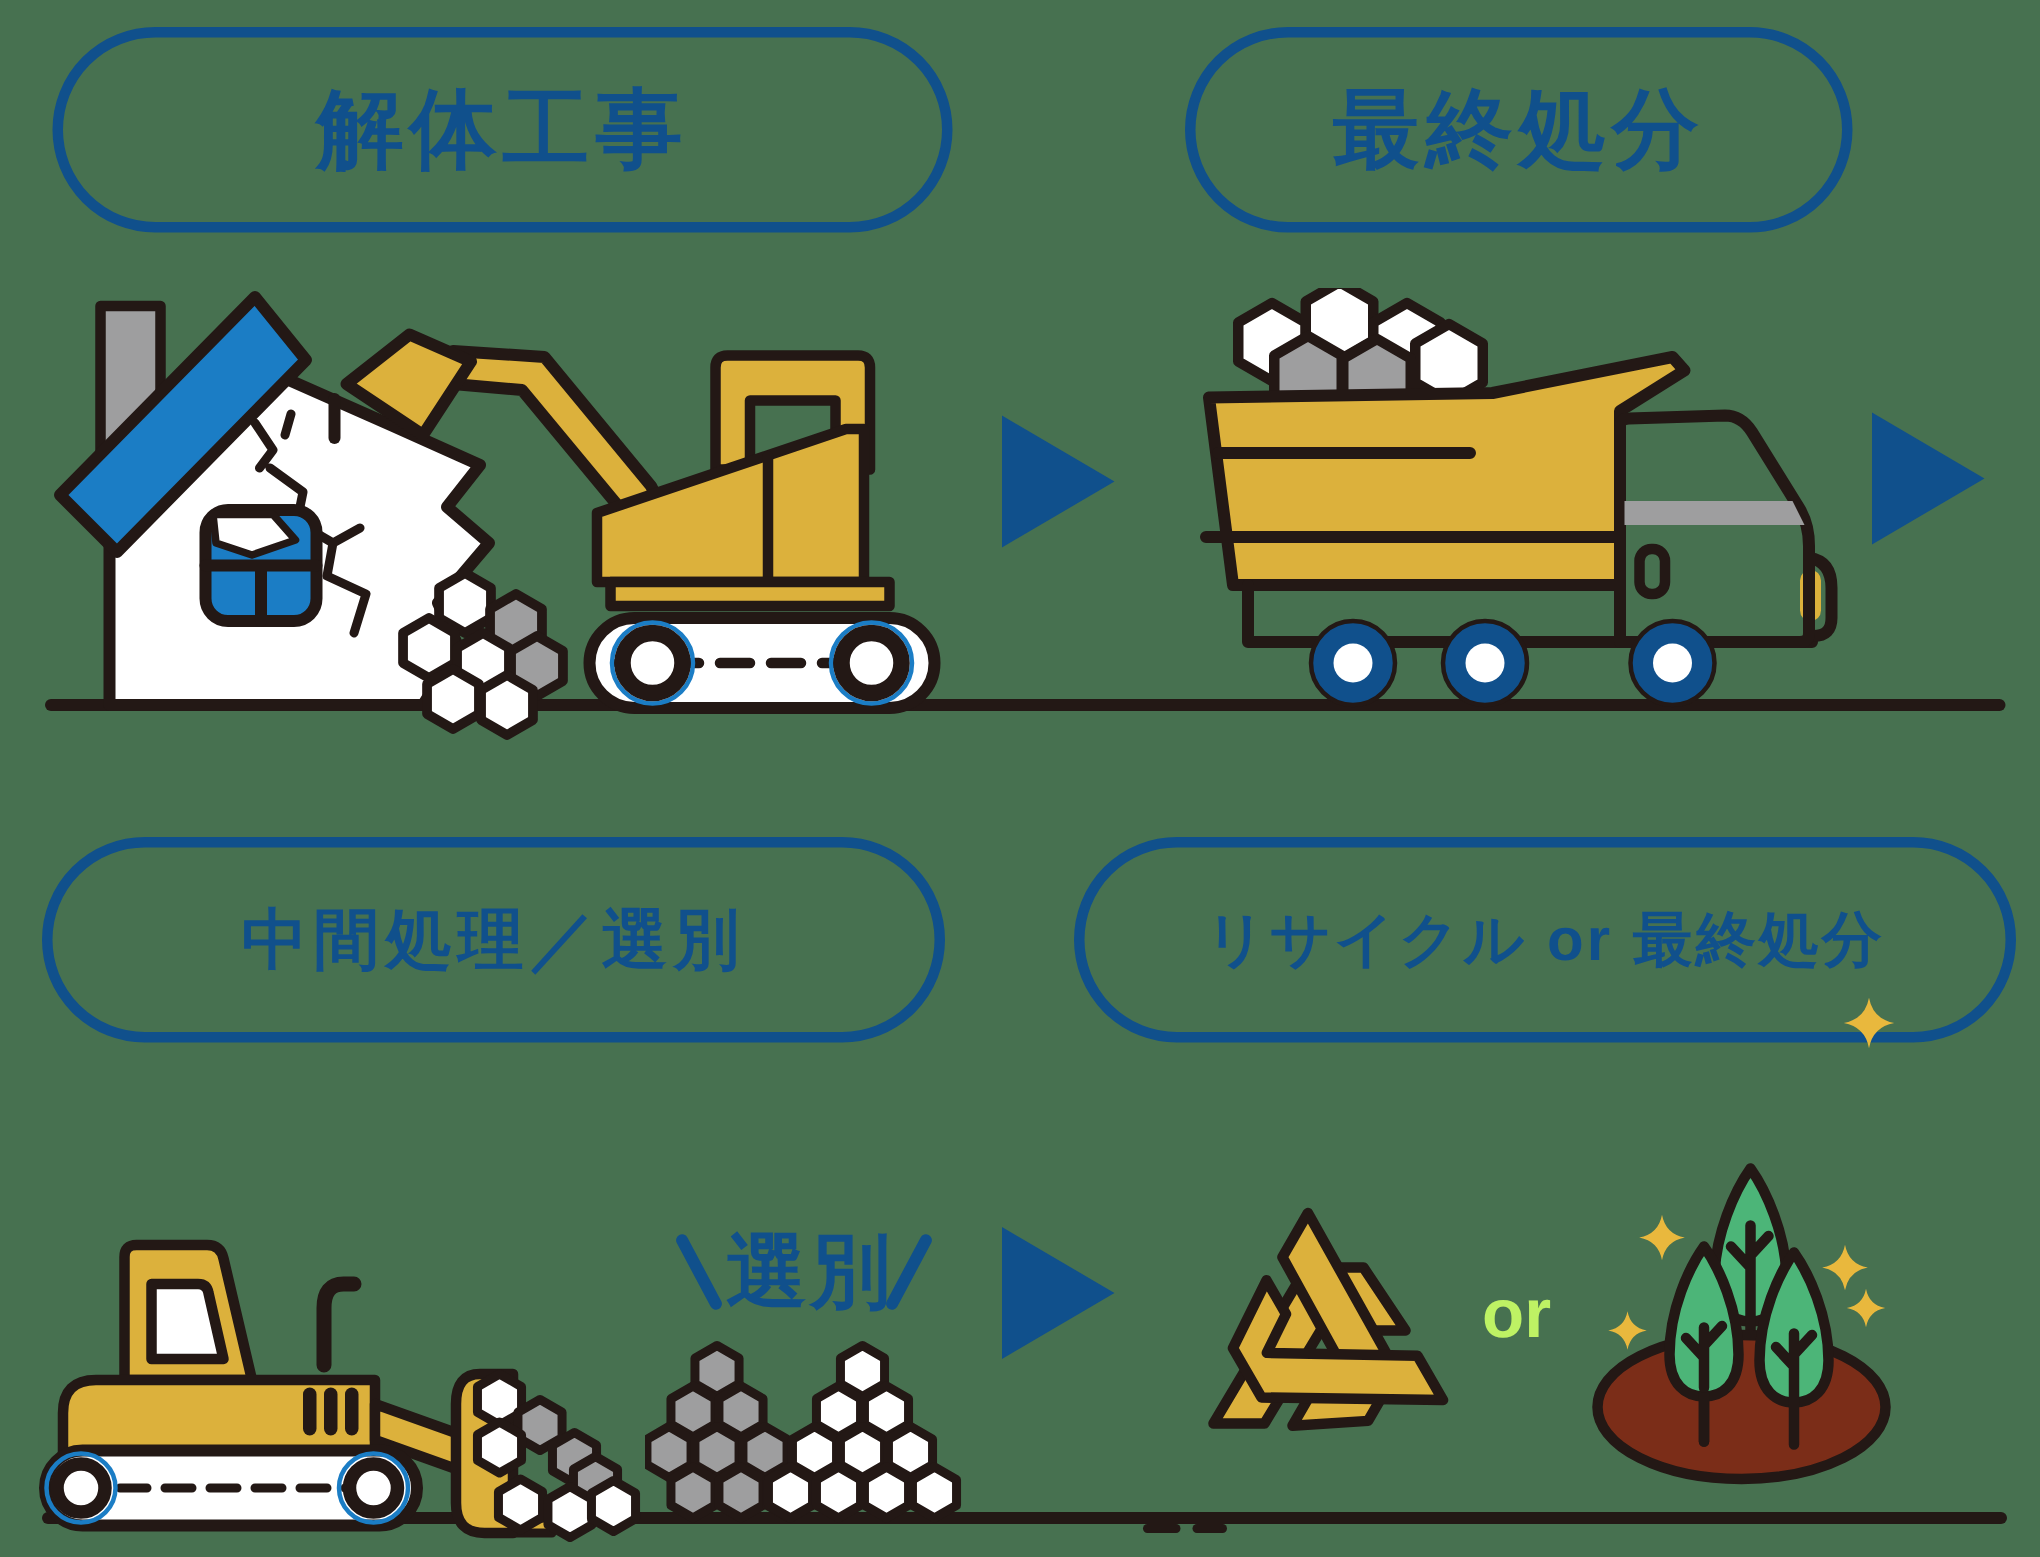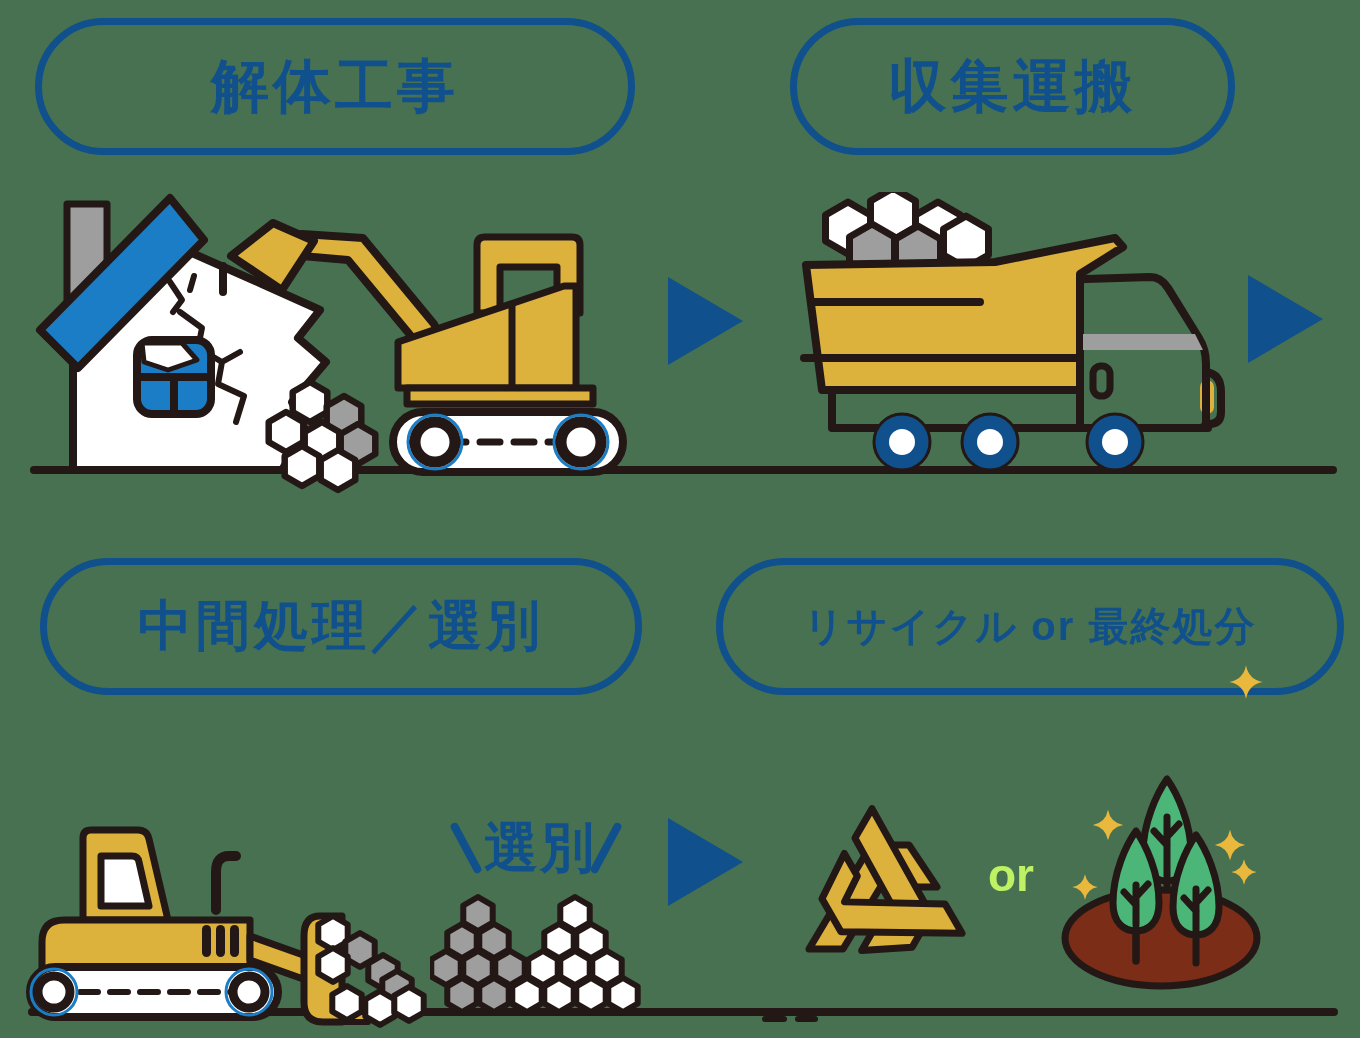--- a/index.html
+++ b/index.html
@@ -3,21 +3,21 @@
 <meta charset="utf-8">
 <style>
   html,body{margin:0;padding:0;}
   .canvas{position:relative;width:1360px;height:1038px;background:#477150;overflow:hidden;
           font-family:"Liberation Sans",sans-serif;}
   .label-box{position:absolute;border:7px solid #10508c;border-radius:72px;display:flex;
              align-items:center;justify-content:center;color:#10508c;font-weight:bold;
              letter-spacing:4px;box-sizing:border-box;}
   .box1{left:35px;top:18px;width:600px;height:137px;font-size:58px;}
   .box2{left:790px;top:18px;width:445px;height:137px;font-size:58px;}
-  .box3{left:40px;top:558px;width:602px;height:137px;font-size:54px;}
+  .box3{left:28px;top:558px;width:602px;height:137px;font-size:44px;}
   .box4{left:716px;top:558px;width:628px;height:137px;font-size:40px;letter-spacing:2px;}
   .ground{position:absolute;height:8px;background:#231815;border-radius:4px;z-index:1;}
   .ground-row1{left:30px;top:466px;width:1307px;}
   .ground-row2{left:28px;top:1008px;width:1310px;}
   .ground-dash{position:absolute;height:6px;background:#231815;border-radius:3px;z-index:1;}
   .illus{position:absolute;z-index:2;}
   .flow-arrow{position:absolute;width:0;height:0;border-top:44px solid transparent;
               border-bottom:44px solid transparent;border-left:75px solid #10508c;z-index:2;}
   .arrow1{left:668px;top:277px;}
   .arrow2{left:1248px;top:275px;}
@@ -42,21 +42,21 @@
       <path id="hex20" d="M 0,-20 L 17.3,-10 L 17.3,10 L 0,20 L -17.3,10 L -17.3,-10 Z"></path>
       <path id="hex26" d="M 0,-26 L 22.5,-13 L 22.5,13 L 0,26 L -22.5,13 L -22.5,-13 Z"></path>
       <path id="sparkle" d="M 0,-16 Q 2.5,-2.5 16,0 Q 2.5,2.5 0,16 Q -2.5,2.5 -16,0 Q -2.5,-2.5 0,-16 Z"></path>
     </defs>
   </svg>
 
   <div class="label-box box1">
     <span>解体工事</span>
   </div>
   <div class="label-box box2">
-    <span>収集運搬</span>
+    <span>最終処分</span>
   </div>
   <div class="label-box box3">
     <span>中間処理／選別</span>
   </div>
   <div class="label-box box4">
     <span>リサイクル or 最終処分</span>
   </div>
 
   <div class="ground ground-row1"></div>
   <div class="ground ground-row2"></div>

